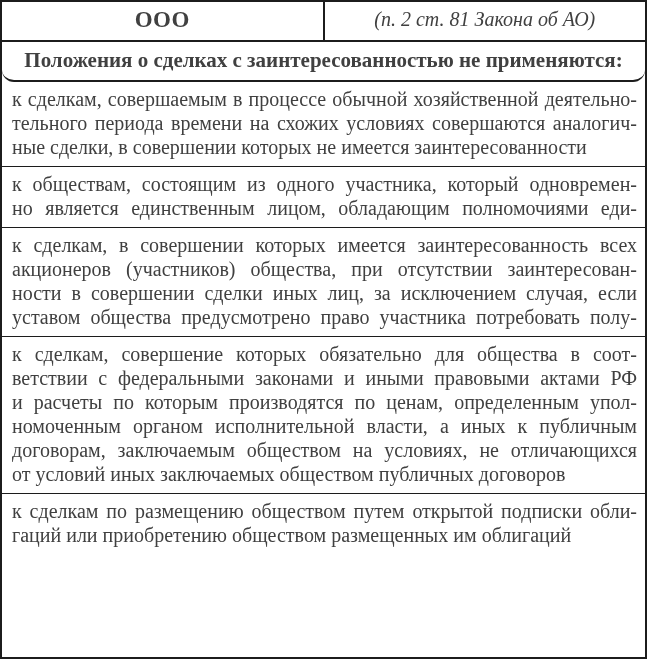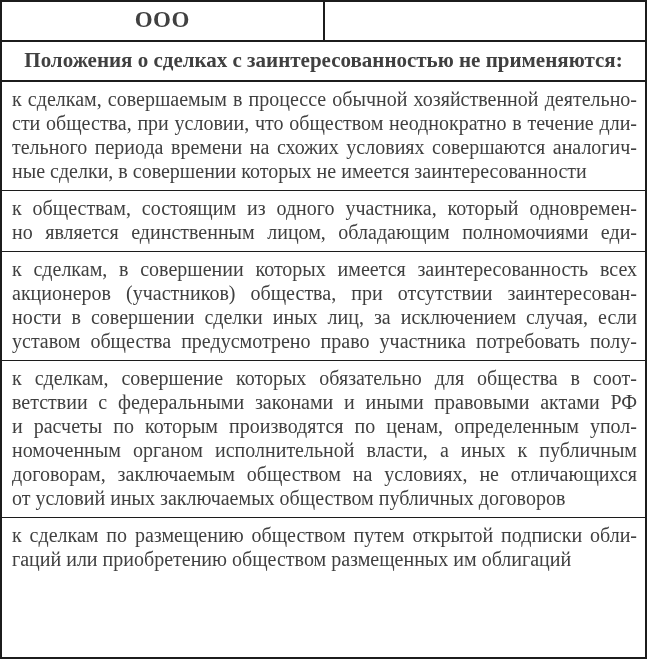--- a/index.html
+++ b/index.html
@@ -42,20 +42,21 @@
     font-size: 20px;
     line-height: 24px;
   }
   .section-title {
     text-align: center;
     font-weight: bold;
     font-size: 21px;
     line-height: 25px;
     padding: 6px 8px 7px 8px;
     border-bottom: 2px solid #1c1c1c;
+    border-radius: 12px;
   }
   .rule-row {
     padding: 5px 8px 7px 10px;
     border-bottom: 1.5px solid #1c1c1c;
     font-size: 20px;
     line-height: 24px;
   }
   .rule-row:last-child {
     border-bottom: none;
     flex: 1 1 auto;
@@ -72,28 +73,28 @@
 </head>
 <body>
 
 <div class="doc">
 
   <div class="header-row">
     <div class="header-cell header-cell-left">
       <div class="header-title">ООО</div>
     </div>
     <div class="header-cell">
+      <div class="header-subtitle">(п. 2 ст. 81 Закона об АО)</div>
     </div>
   </div>
 
   <div class="section-title">Положения о сделках с заинтересованностью не применяются:</div>
 
   <div class="rule-row">
       <div class="tline">к сделкам, совершаемым в процессе обычной хозяйственной деятельно-</div>
-      <div class="tline">сти общества, при условии, что обществом неоднократно в течение дли-</div>
       <div class="tline">тельного периода времени на схожих условиях совершаются аналогич-</div>
       <div class="tline tline-last">ные сделки, в совершении которых не имеется заинтересованности</div>
     </div>
   <div class="rule-row">
       <div class="tline">к обществам, состоящим из одного участника, который одновремен-</div>
       <div class="tline">но является единственным лицом, обладающим полномочиями еди-</div>
     </div>
   <div class="rule-row">
       <div class="tline">к сделкам, в совершении которых имеется заинтересованность всех</div>
       <div class="tline">акционеров (участников) общества, при отсутствии заинтересован-</div>

